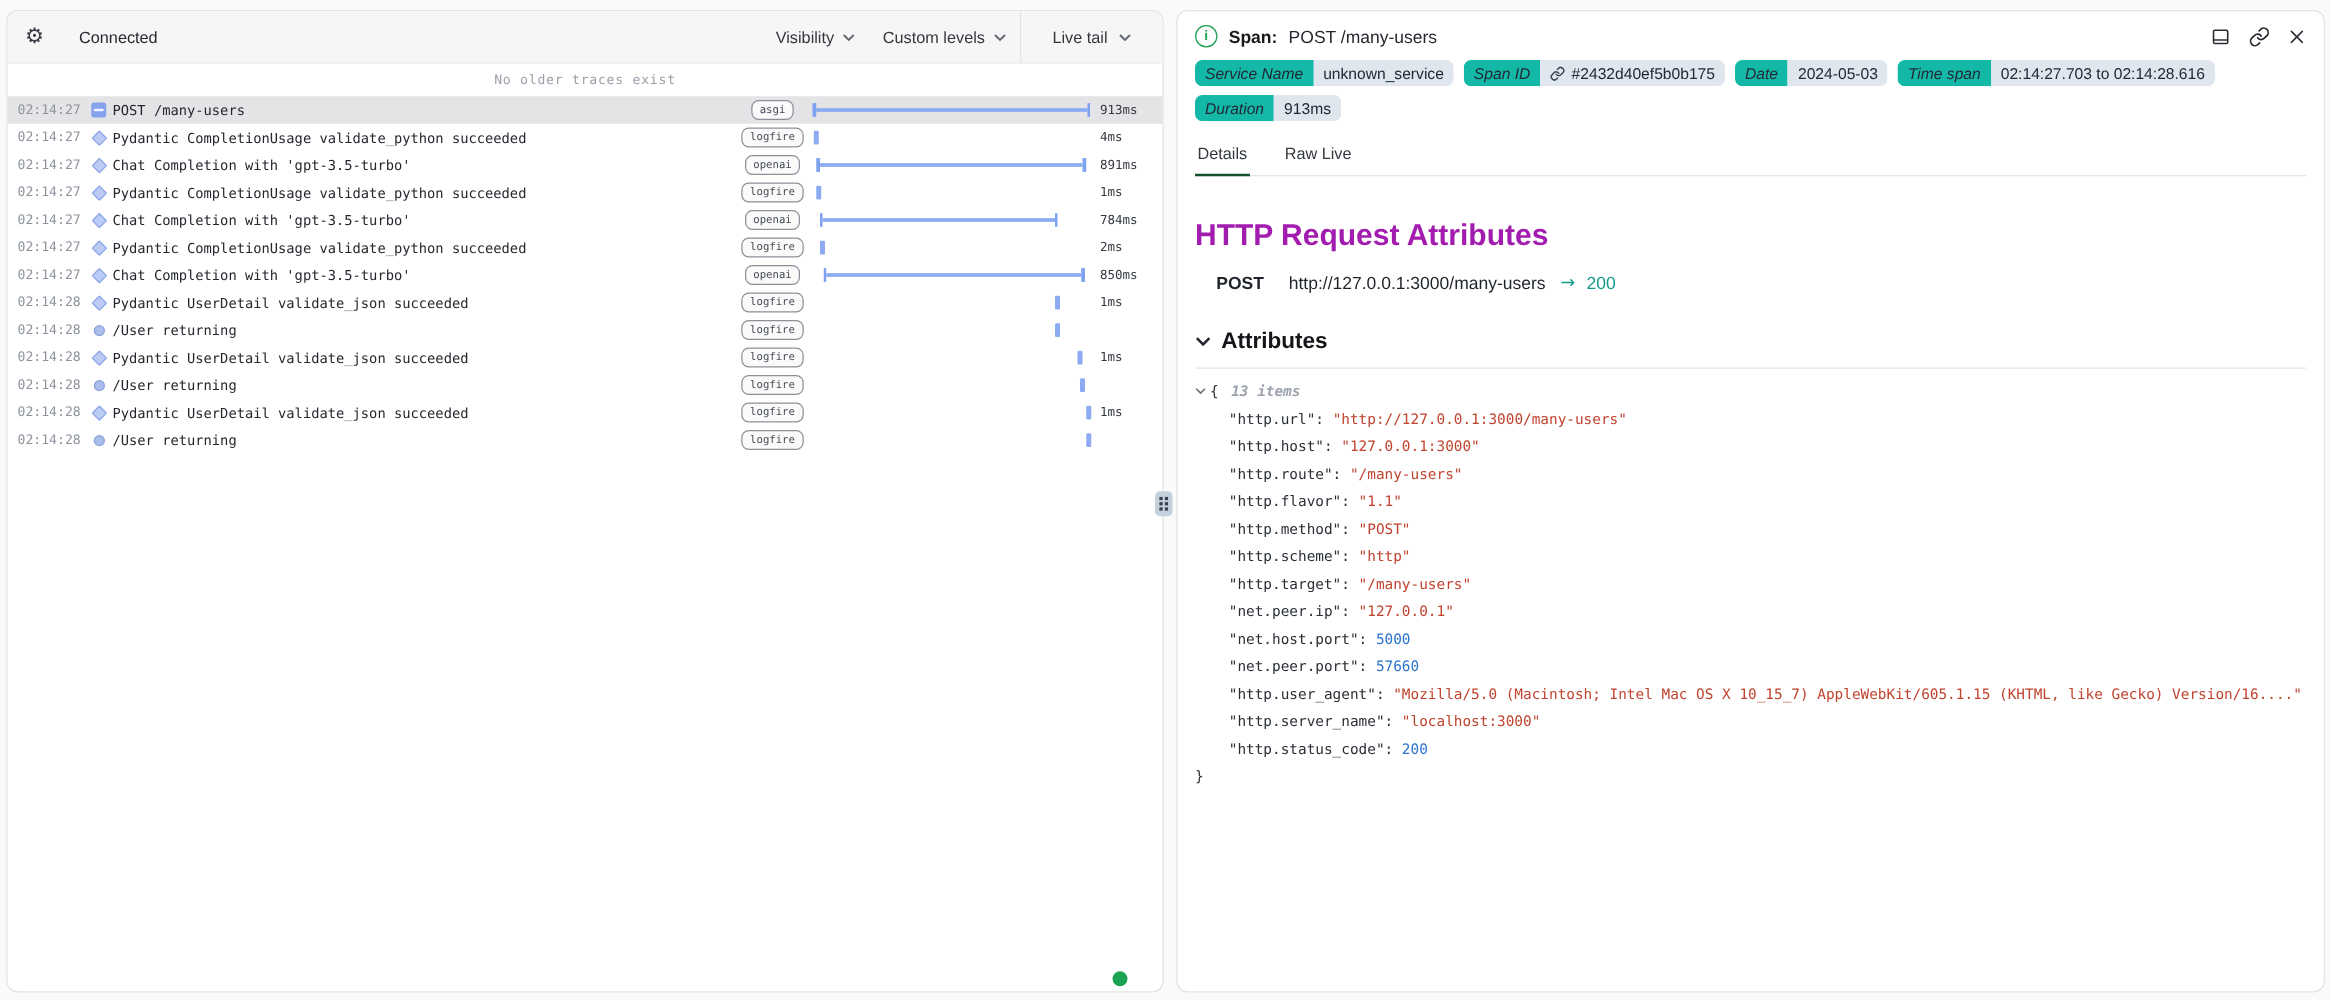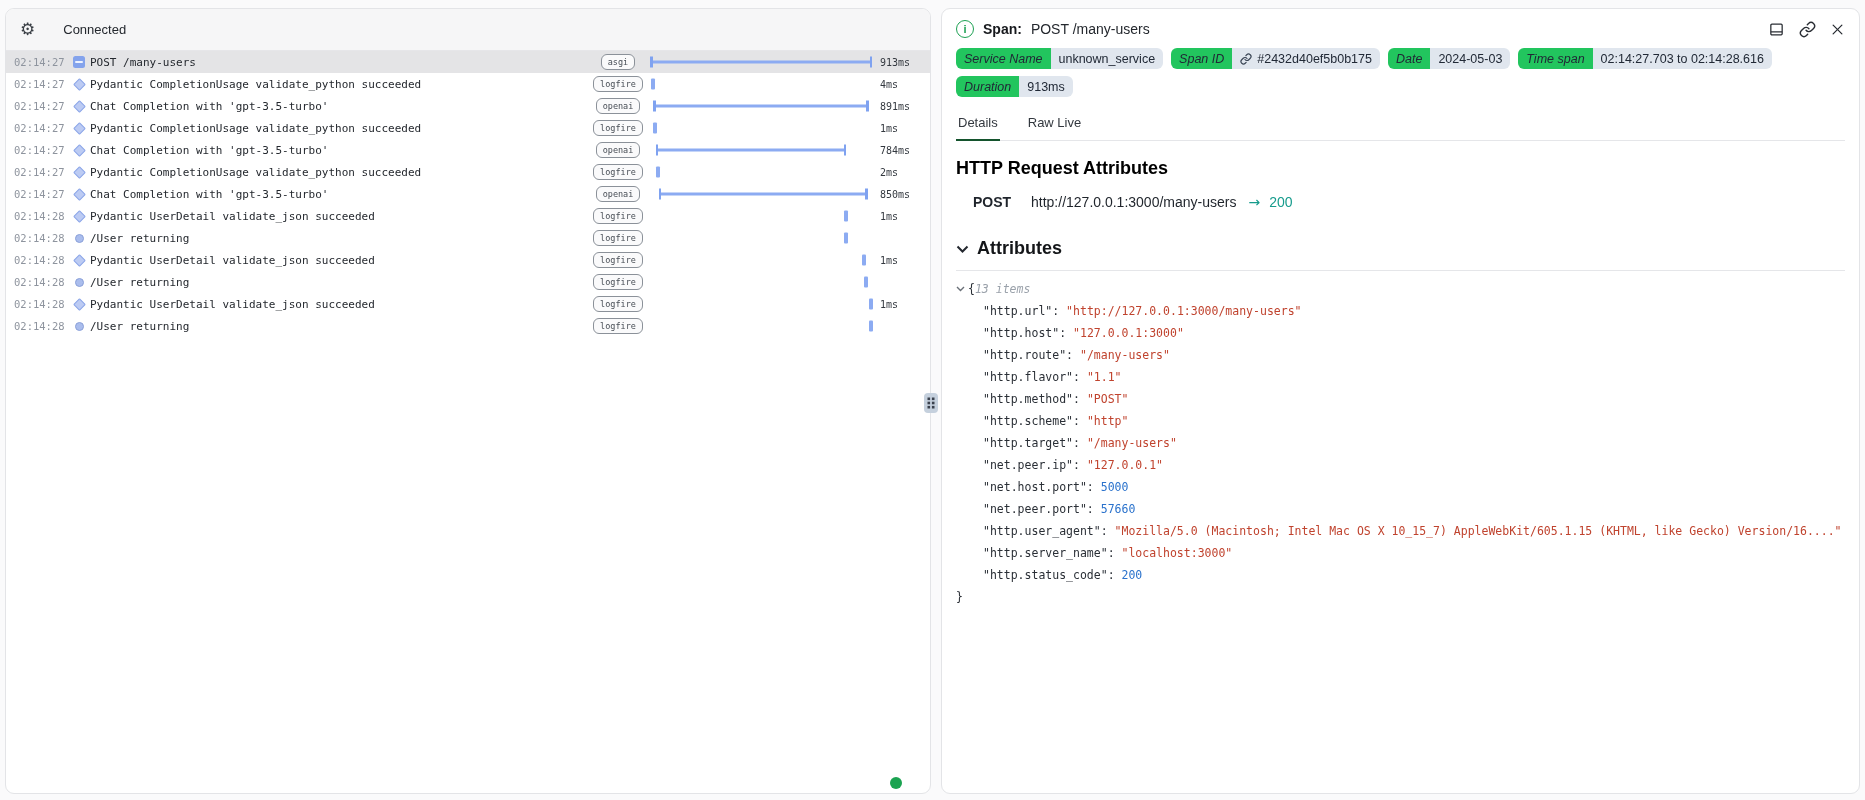--- a/index.html
+++ b/index.html
@@ -47,59 +47,80 @@
   
   .span-head{display:flex;align-items:center;gap:9px;padding:11px 0 8px;}
   .info-icon{width:18px;height:18px;border:1.8px solid #1da153;border-radius:50%;box-sizing:border-box;color:#1da153;font-size:11px;font-weight:bold;display:flex;align-items:center;justify-content:center;line-height:1;}
   .span-kind{font-size:14px;font-weight:700;color:#17191d;}
   .span-title{font-size:14px;color:#24282e;}
   .head-actions{margin-left:auto;display:flex;align-items:center;gap:14px;color:#2a2e34;}
   .icon-btn{display:flex;align-items:center;justify-content:center;}
 
   .badge-wrap{display:flex;flex-wrap:wrap;gap:7px 8px;padding:2px 0 8px;}
   .pill{display:inline-flex;border-radius:6px;overflow:hidden;height:21px;font-size:12.5px;}
-  .pill-label{background:#22c55e;color:#212936;font-style:italic;padding:0 8px;display:flex;align-items:center;white-space:nowrap;}
+  .pill-label{background:#14b8a6;color:#212936;font-style:italic;padding:0 8px;display:flex;align-items:center;white-space:nowrap;}
   .pill-value{background:#e0e6ee;color:#212936;padding:0 8px;display:flex;align-items:center;gap:5px;white-space:nowrap;}
 
   .tabs{display:flex;gap:26px;border-bottom:1px solid #e5e6e9;margin-top:4px;}
   .tab{font-size:13px;color:#33383f;padding:6px 2px 9px;}
   .tab.active{border-bottom:2px solid #14532d;margin-bottom:-1px;}
 
-  .sec-title{font-size:18px;font-weight:700;color:#000000;margin:17px 0 15px;}
+  .sec-title{font-size:24px;font-weight:700;color:#a21caf;margin:34px 0 15px;}
   .req-line{display:flex;align-items:center;font-size:14px;color:#1f242b;padding-left:17px;}
   .req-method{font-weight:700;width:58px;}
   .req-url{margin-right:12px;}
   .req-arrow{color:#169b8c;margin-right:9px;font-family:"DejaVu Sans",sans-serif;}
   .req-status{color:#169b8c;}
 
   .attrs-head{display:flex;align-items:center;gap:8px;font-size:18px;font-weight:700;color:#141619;margin:28px 0 11px;}
   .hr{border-top:1px solid #e5e6e9;}
 
   .json{font-family:"DejaVu Sans Mono",monospace;font-size:11.5px;line-height:22px;color:#2a2f36;padding-top:7px;}
   .jline{white-space:nowrap;overflow:hidden;}
   .jopen{display:flex;align-items:center;}
   .jopen .jchev{margin-right:3px;display:flex;}
-  .jcount{color:#9ba2ab;font-style:italic;}
+  .jcount{color:#9ba2ab;font-style:italic;margin-left:10px;font-weight:bold;}
   .jentry{padding-left:27px;}
   .jkey{color:#2a2f36;}
   .jstr{color:#c0432e;}
   .jnum{color:#2a72cc;}
 </style>
 </head>
 <body>
 
 <div class="stage">
 
   <section class="panel left">
     <div class="lhdr">
       <span class="gear-btn">
           <span class="gear-glyph">⚙</span>
         </span>
       <span class="conn-label">Connected</span>
+      <span class="lhdr-right">
+        <span class="hdr-item">
+          <span>Visibility</span>
+          <svg class="chev" width="10" height="6" viewBox="0 0 10 6">
+              <polyline points="1,1 5,5 9,1" fill="none" stroke="#60666e" stroke-width="1.5"></polyline>
+            </svg>
+        </span>
+        <span class="hdr-item">
+          <span>Custom levels</span>
+          <svg class="chev" width="10" height="6" viewBox="0 0 10 6">
+              <polyline points="1,1 5,5 9,1" fill="none" stroke="#60666e" stroke-width="1.5"></polyline>
+            </svg>
+        </span>
+        <span class="live-seg">
+          <span>Live tail</span>
+          <svg class="chev" width="10" height="6" viewBox="0 0 10 6">
+              <polyline points="1,1 5,5 9,1" fill="none" stroke="#60666e" stroke-width="1.5"></polyline>
+            </svg>
+        </span>
+      </span>
     </div>
+    <div class="notice">No older traces exist</div>
     <div id="rows">
         <div class="trow selected">
           <span class="ts">02:14:27</span>
           <span class="ricon collapse"></span>
           <span class="rname">POST /many-users</span>
           <span class="badgecol">
             <span class="rbadge">asgi</span>
           </span>
           <span class="timeline">
             <span class="bar" style="left: 0%; width: 100%;">

